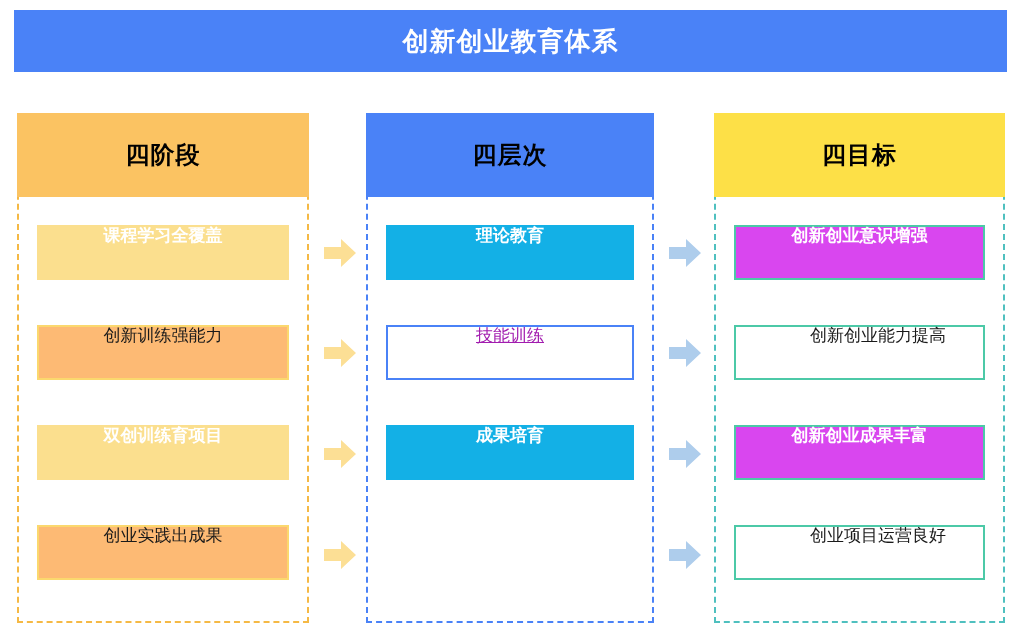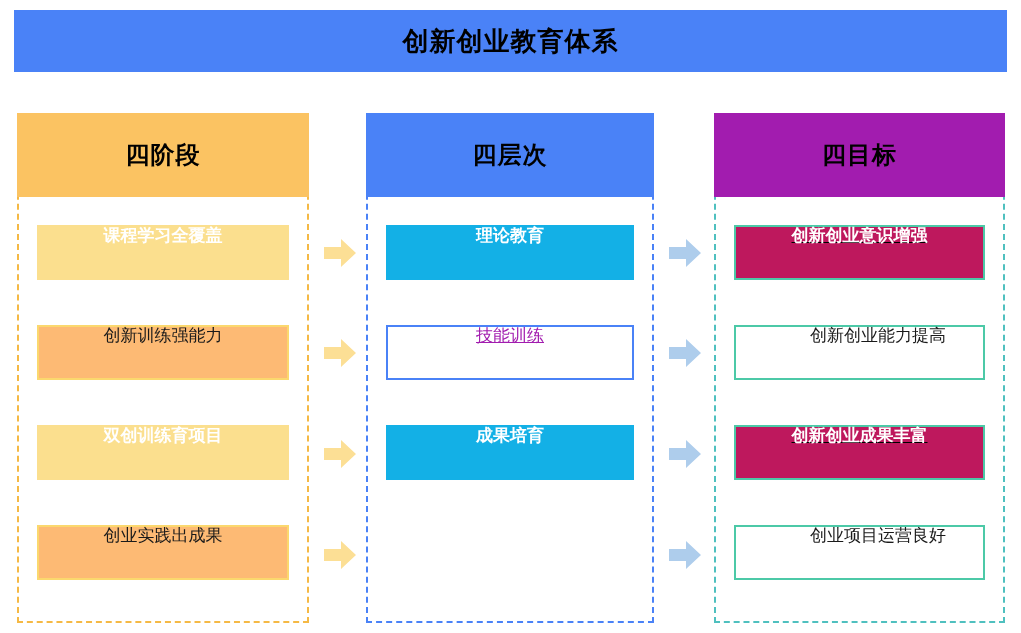--- a/index.html
+++ b/index.html
@@ -23,21 +23,21 @@
     width: 993px;
     height: 62px;
     background: #4a82f7;
     display: flex;
     align-items: center;
     justify-content: center;
   }
   #title-banner .title-text {
     font-size: 26px;
     font-weight: bold;
-    color: #000000;
+    color: #ffffff;
     letter-spacing: 1px;
     line-height: 1;
   }
 
   
   #columns {
     position: absolute;
     left: 0;
     top: 1px;
     width: 1021px;
@@ -69,21 +69,21 @@
   }
   .col-header .col-header-text {
     font-size: 24px;
     font-weight: bold;
     color: #000000;
     letter-spacing: 1px;
     line-height: 1;
   }
   .col-0 .col-header { background: #fbc362; }
   .col-1 .col-header { background: #4a82f7; }
-  .col-2 .col-header { background: #a21caf; }
+  .col-2 .col-header { background: #fde047; }
 
   .items {
     position: absolute;
     left: 18px;
     right: 18px;
     top: 110px;
   }
 
   .item-box {
     box-sizing: border-box;
@@ -106,21 +106,21 @@
   .col-0 .item-box.filled { background: #fbdf8e; border-color: #fbdf8e; }
   .col-0 .item-box.filled .item-text { color: #ffffff; font-weight: bold; }
   .col-0 .item-box.outline { background: #fdba74; border-color: #fbd86e; }
   .col-0 .item-box.outline .item-text { color: #1a1a1a; }
 
   .col-1 .item-box.filled { background: #13b0e6; border-color: #13b0e6; }
   .col-1 .item-box.filled .item-text { color: #ffffff; font-weight: bold; }
   .col-1 .item-box.outline { background: #ffffff; border-color: #4a82f7; }
   .col-1 .item-box.outline .item-text { color: #a21caf; text-decoration: underline; }
 
-  .col-2 .item-box.filled { background: #be185d; border-color: #4cc9a7; text-decoration: underline; }
+  .col-2 .item-box.filled { background: #d946ef; border-color: #4cc9a7; }
   .col-2 .item-box.filled .item-text { color: #ffffff; font-weight: bold; }
   .col-2 .item-box.outline { background: #ffffff; border-color: #4cc9a7; padding-left: 37px; }
   .col-2 .item-box.outline .item-text { color: #1a1a1a; }
 
   
   .arrow {
     position: absolute;
     width: 32px;
     height: 30px;
   }

